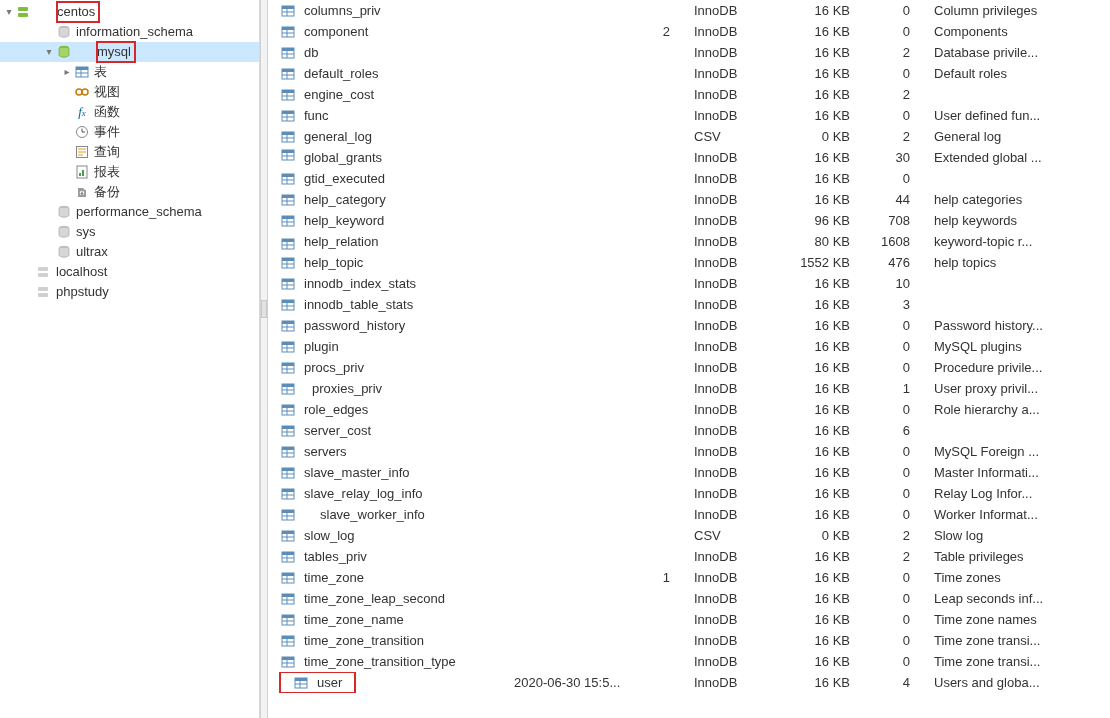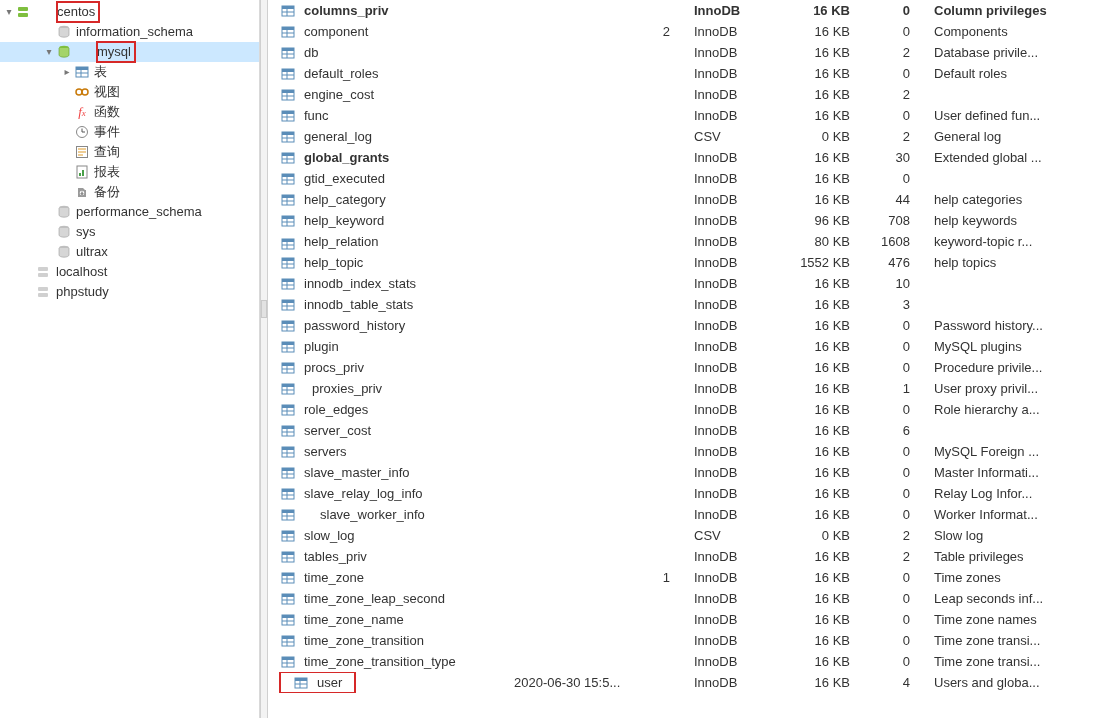--- a/index.html
+++ b/index.html
@@ -204,21 +204,21 @@
               <circle cx="5" cy="8" r="3" fill="none" stroke="#c97a0a" stroke-width="1.5"></circle>
               <circle cx="11" cy="8" r="3" fill="none" stroke="#c97a0a" stroke-width="1.5"></circle>
             </svg>
           </span>
           <span class="tree-label">视图</span>
         </div>
         <div class="tree-row">
           <span class="spacer d3"></span>
           <span class="twisty"></span>
           <span class="tree-icon">
-            <span style="font-style:italic;color:#ef4444;font-family:serif;font-size:13px;">f<span style="font-size:9px;">x</span></span>
+            <span style="font-style:italic;color:#0369a1;font-family:serif;font-size:13px;">f<span style="font-size:9px;">x</span></span>
           </span>
           <span class="tree-label">函数</span>
         </div>
         <div class="tree-row">
           <span class="spacer d3"></span>
           <span class="twisty"></span>
           <span class="tree-icon">
             <svg width="16" height="16">
               <circle cx="8" cy="8" r="5.5" fill="#fff" stroke="#888"></circle>
               <line x1="8" y1="8" x2="8" y2="4.5" stroke="#555"></line>
@@ -322,21 +322,21 @@
           </span>
           <span class="tree-label">phpstudy</span>
         </div>
       </div>
   </div>
 
   <div class="splitter"></div>
 
   <div class="main-pane">
     <div class="table" id="table-body">
-        <div class="row" style="grid-template-columns: 240px 140px 40px 80px 100px 60px 1fr; font-weight: bold;">
+        <div class="row" style="grid-template-columns: 240px 140px 40px 80px 100px 60px 1fr;">
           <div class="cell name-cell">
             <span class="name-cell-inner" style="display: inline-flex; align-items: center; gap: 4px;">
               <span class="tree-icon">
                 <svg width="16" height="16">
                   <rect x="2" y="3" width="12" height="10" fill="#fff" stroke="#5b8db8"></rect>
                   <rect x="2" y="3" width="12" height="3" fill="#5b8db8"></rect>
                   <line x1="7" y1="3" x2="7" y2="13" stroke="#5b8db8"></line>
                   <line x1="2" y1="9" x2="14" y2="9" stroke="#5b8db8"></line>
                 </svg>
               </span>
@@ -471,21 +471,21 @@
           </div>
           <div class="cell"></div>
           <div class="cell num-right"></div>
           <div class="cell r-engine">CSV</div>
           <div class="cell num-right">0 KB</div>
           <div class="cell num-right">2</div>
           <div class="cell">General log</div>
         </div>
         <div class="row" style="grid-template-columns: 240px 140px 40px 80px 100px 60px 1fr;">
           <div class="cell name-cell">
-            <span class="name-cell-inner" style="display: inline-flex; align-items: center; gap: 4px; font-weight: bold;">
+            <span class="name-cell-inner" style="display: inline-flex; align-items: flex-start; gap: 4px;">
               <span class="tree-icon">
                 <svg width="16" height="16">
                   <rect x="2" y="3" width="12" height="10" fill="#fff" stroke="#5b8db8"></rect>
                   <rect x="2" y="3" width="12" height="3" fill="#5b8db8"></rect>
                   <line x1="7" y1="3" x2="7" y2="13" stroke="#5b8db8"></line>
                   <line x1="2" y1="9" x2="14" y2="9" stroke="#5b8db8"></line>
                 </svg>
               </span>
               <span>global_grants</span>
             </span>

